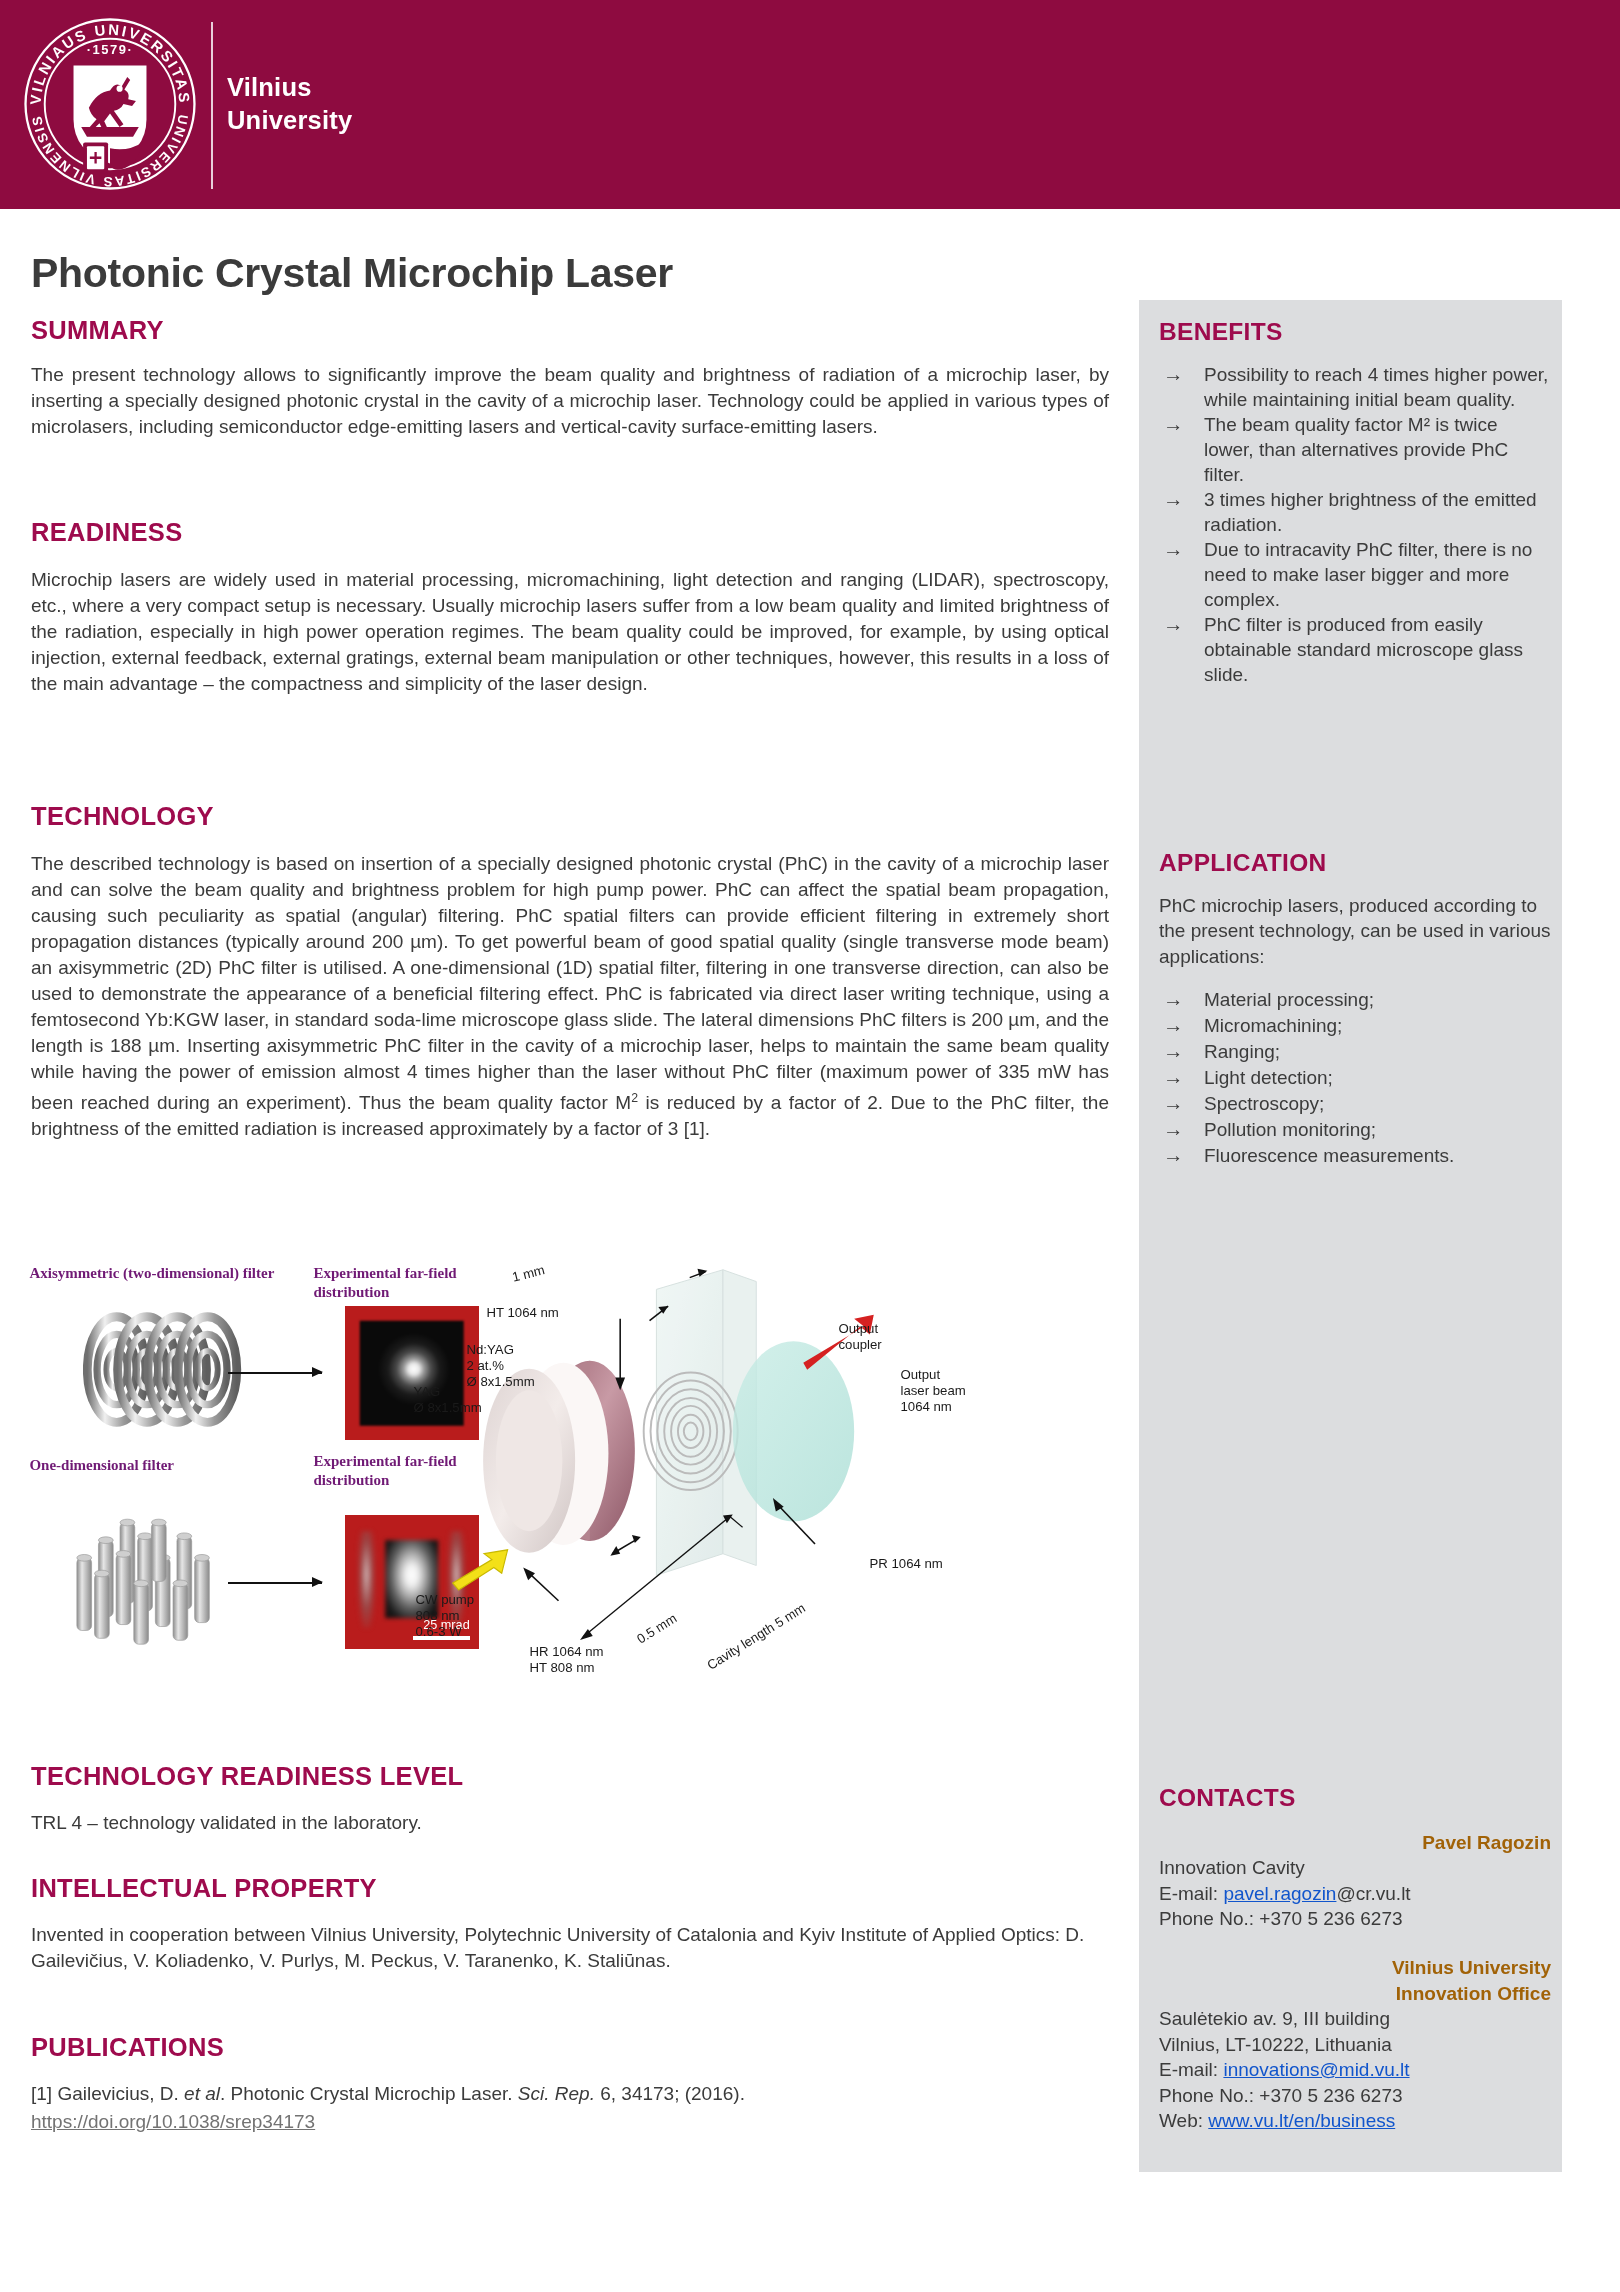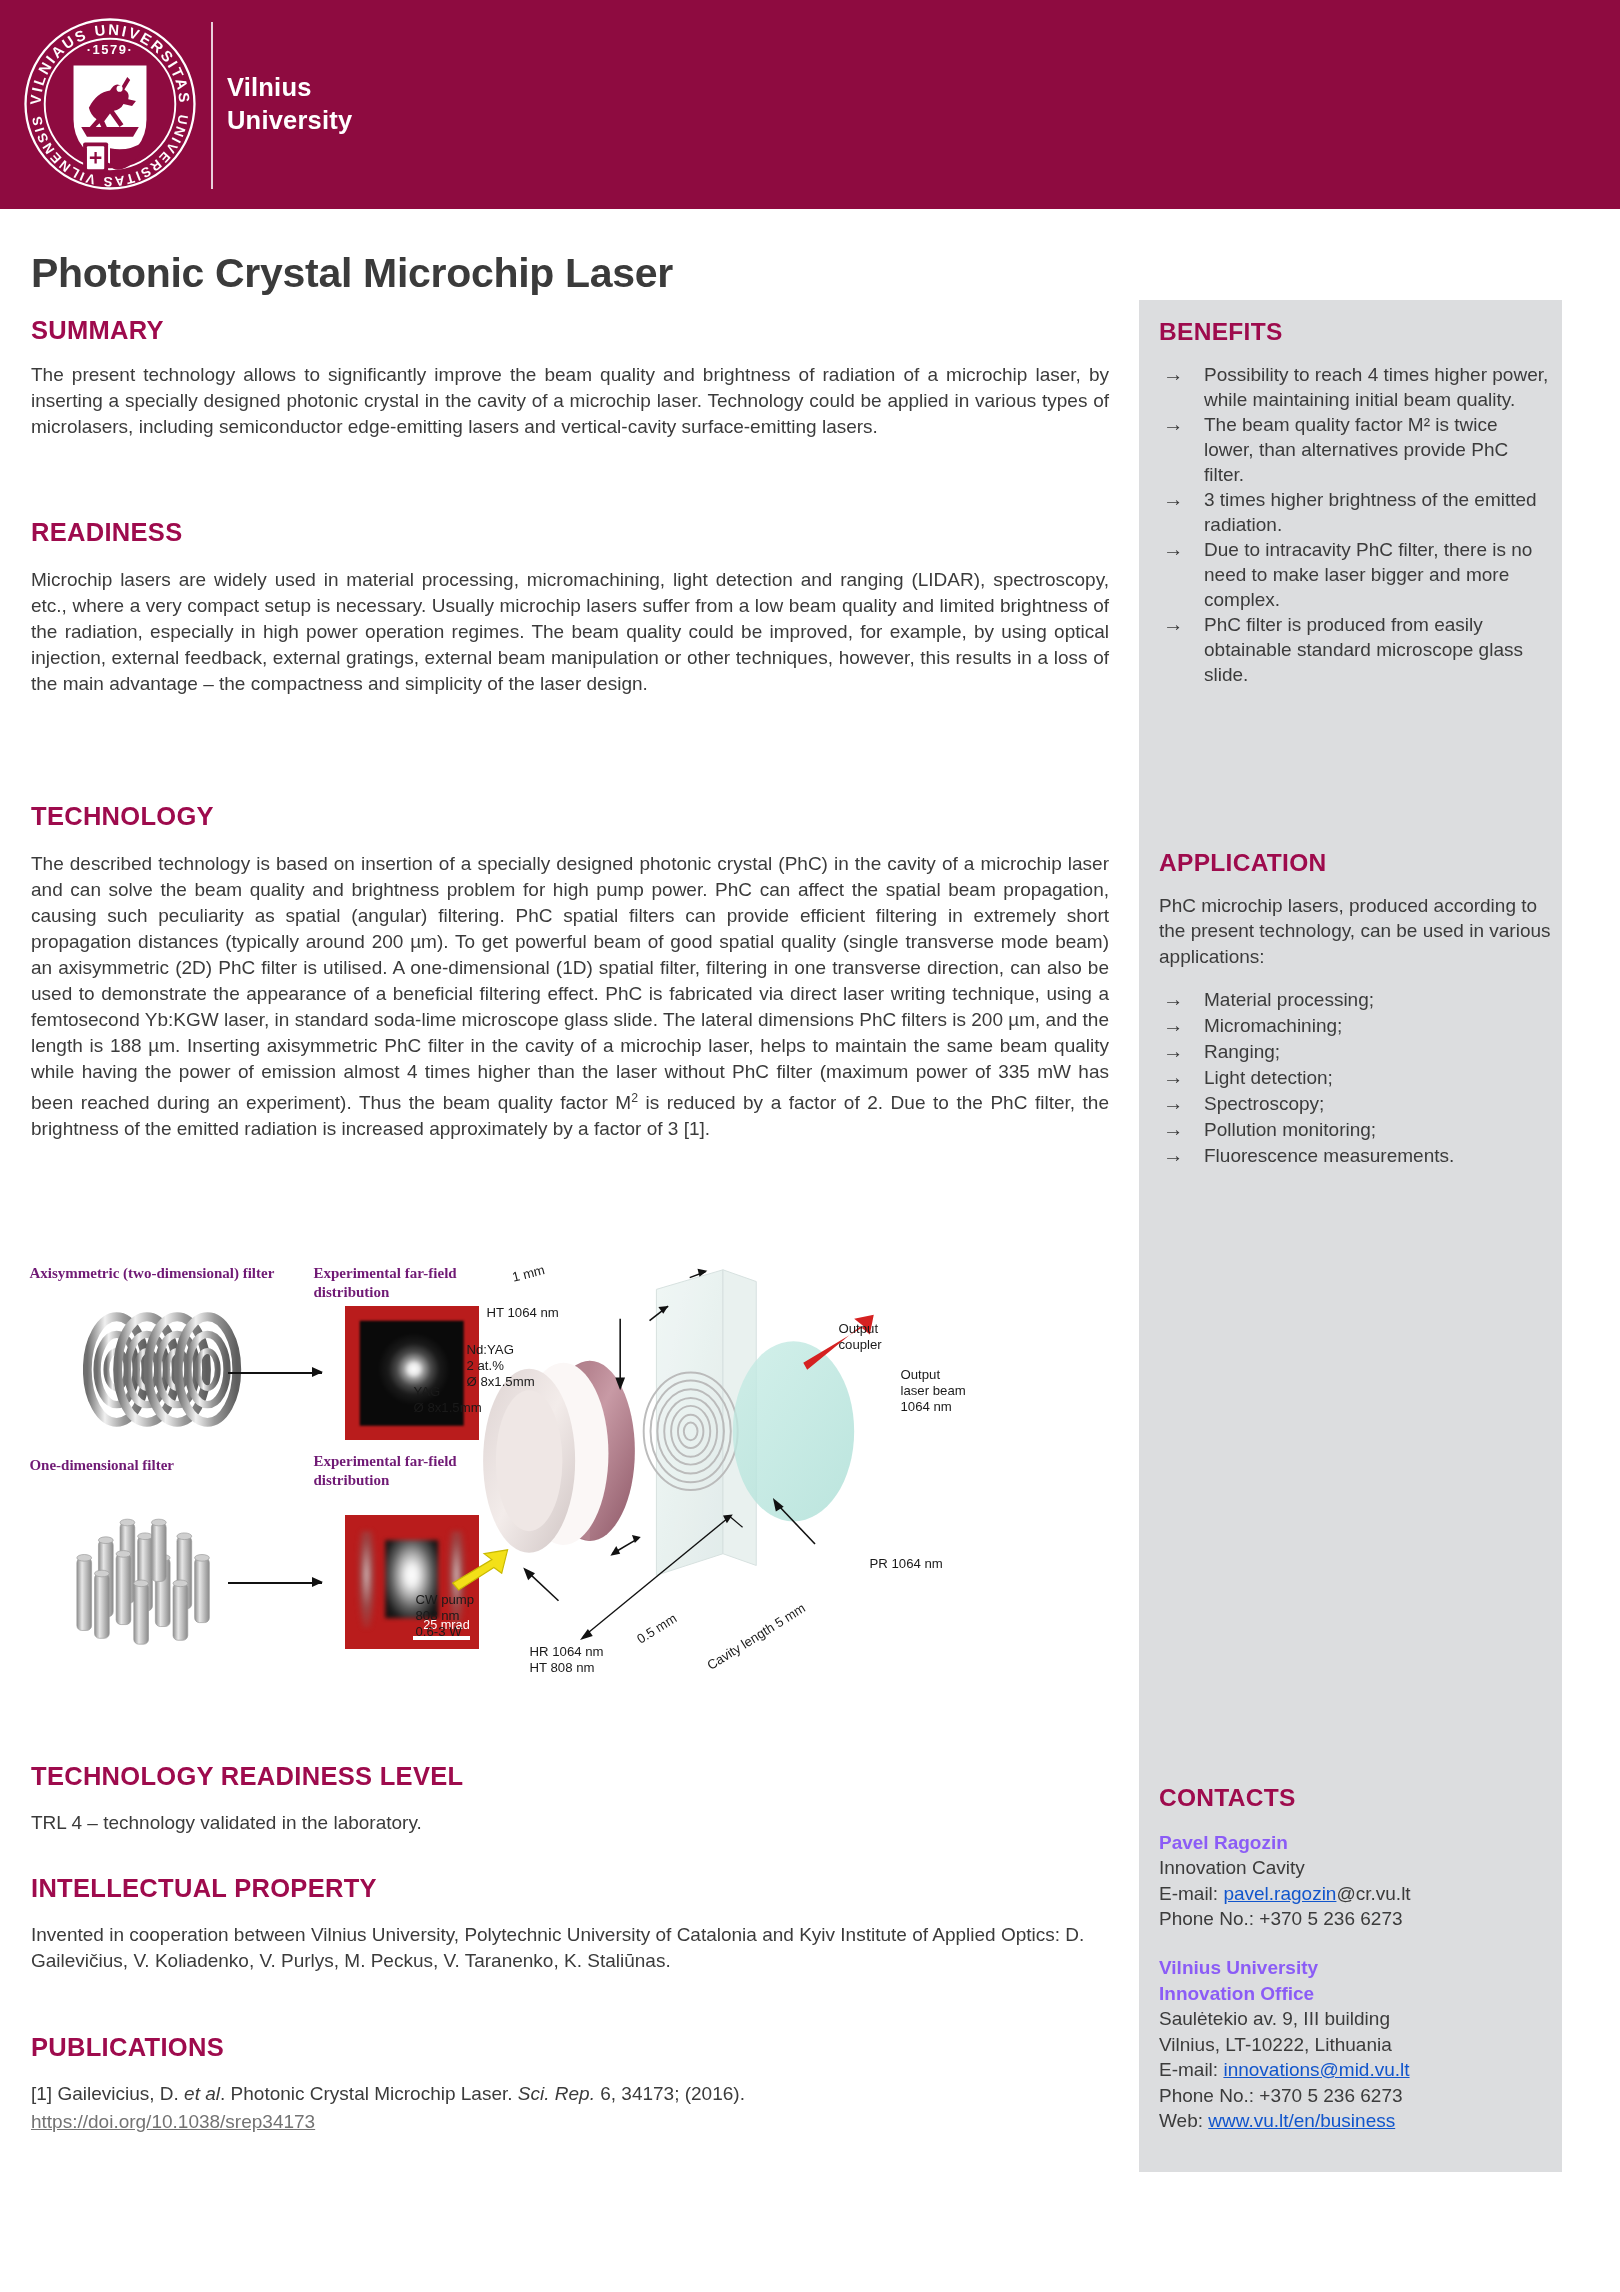--- a/index.html
+++ b/index.html
@@ -25,21 +25,21 @@
   .panel{position:absolute;left:1139px;top:300px;width:423px;height:1872px;background:#dcdddf;}
   .panel-inner{position:absolute;left:1159px;width:392px;}
   .p-head{color:#9e0b4d;font-size:24.5px;font-weight:bold;letter-spacing:0.3px;margin:0;}
   .p-txt{font-size:19px;line-height:25.5px;color:#3b3b3b;margin:0;}
   ul.arrow{list-style:none;margin:0;padding:0;}
   ul.arrow li{position:relative;padding-left:45px;font-size:19px;line-height:25px;color:#3b3b3b;}
   ul.arrow li .ar{position:absolute;left:3.9px;top:-1px;font-size:20.6px;color:#3b3b3b;}
   ul.arrow.tight li{margin-bottom:1px;}
   .lnk{color:#1155cc;text-decoration:underline;}
   .lnk-dark{color:#737373;text-decoration:underline;}
-  .bold{font-weight:bold;color:#8b5cf6;}
+  .bold{font-weight:bold;color:#a16207;text-align:right;}
 
   
   .fig{position:absolute;left:23.5px;top:1264px;width:1108px;height:421px;}
   .fig-cap{position:absolute;font-family:"Liberation Serif",serif;font-weight:bold;font-size:15px;color:#701a75;text-align:left;line-height:18.6px;}
   .ff{position:absolute;background:#b91c1c;}
   .ffimg{width:100%;height:100%;position:relative;overflow:hidden;}
   .glow2d{position:absolute;left:50%;top:50%;width:78%;height:78%;transform:translate(-50%,-50%);
     background:
       radial-gradient(circle at 52% 46%, #ffffff 0%, #e8e8e8 7%, #9a9a9a 13%, #4a4a4a 22%, #1a1a1a 33%, #0a0a0a 46%),
       radial-gradient(circle at 52% 46%, rgba(255,255,255,0) 26%, rgba(190,190,190,.55) 33%, rgba(60,60,60,0) 41%),

